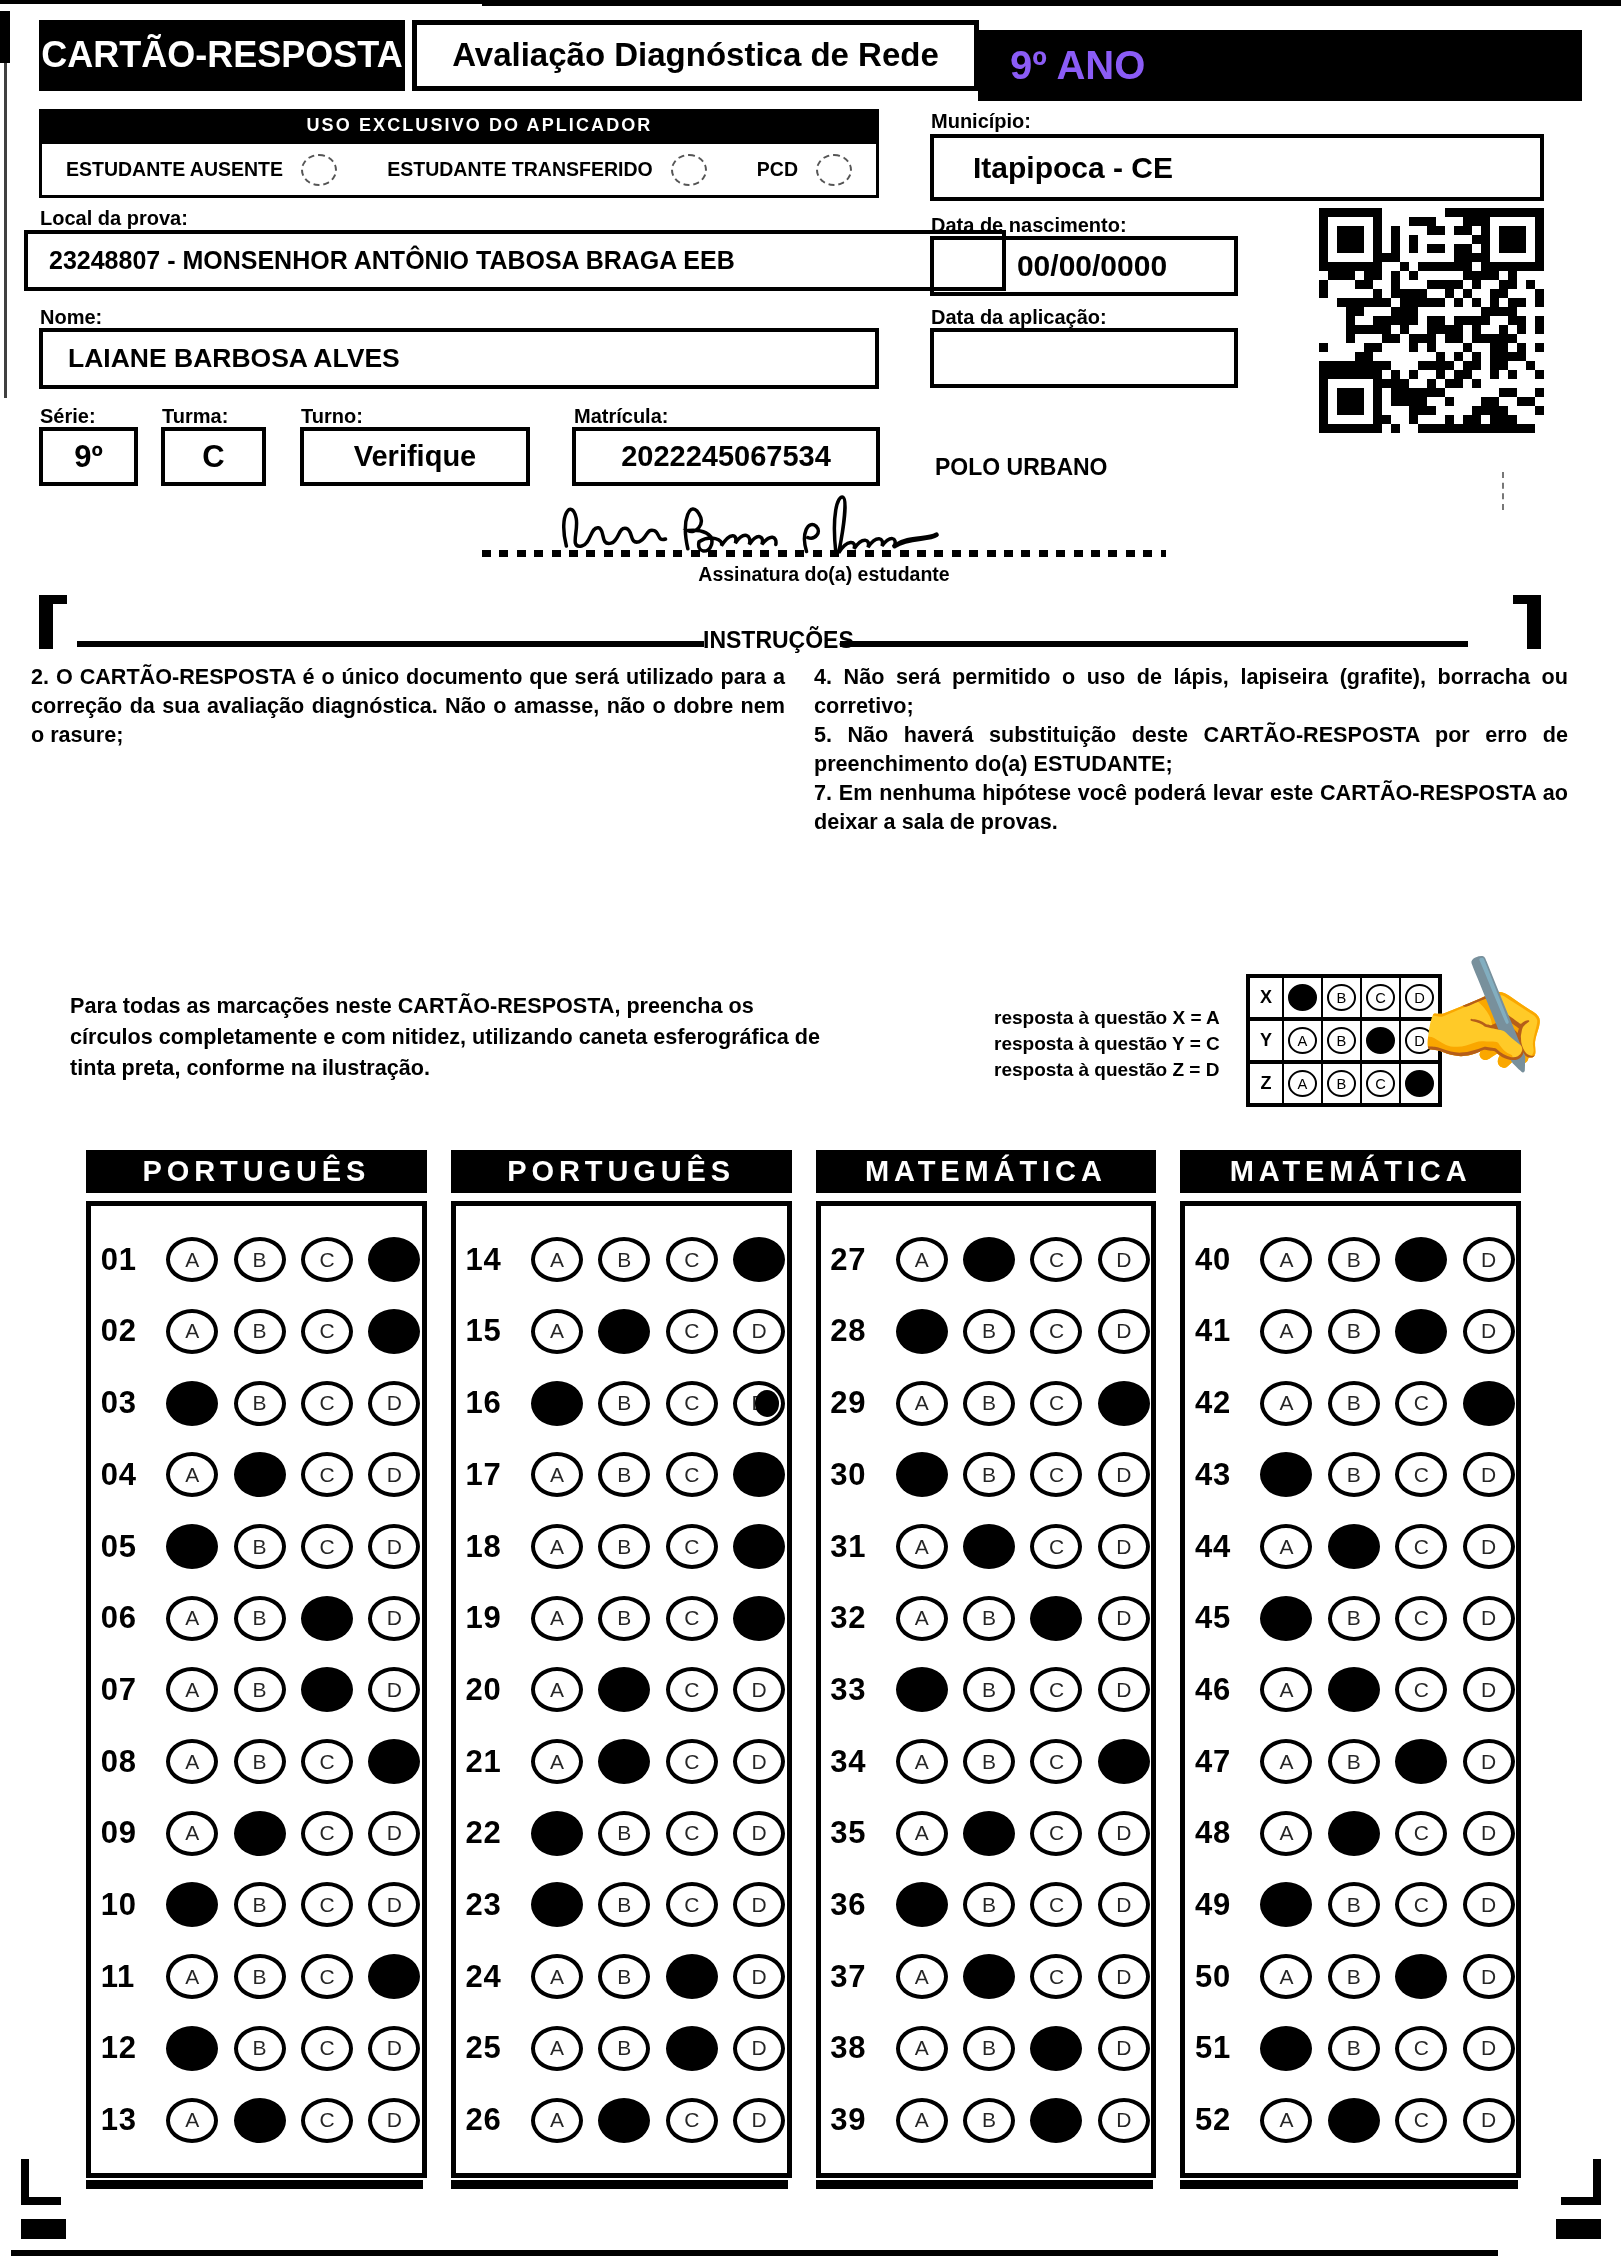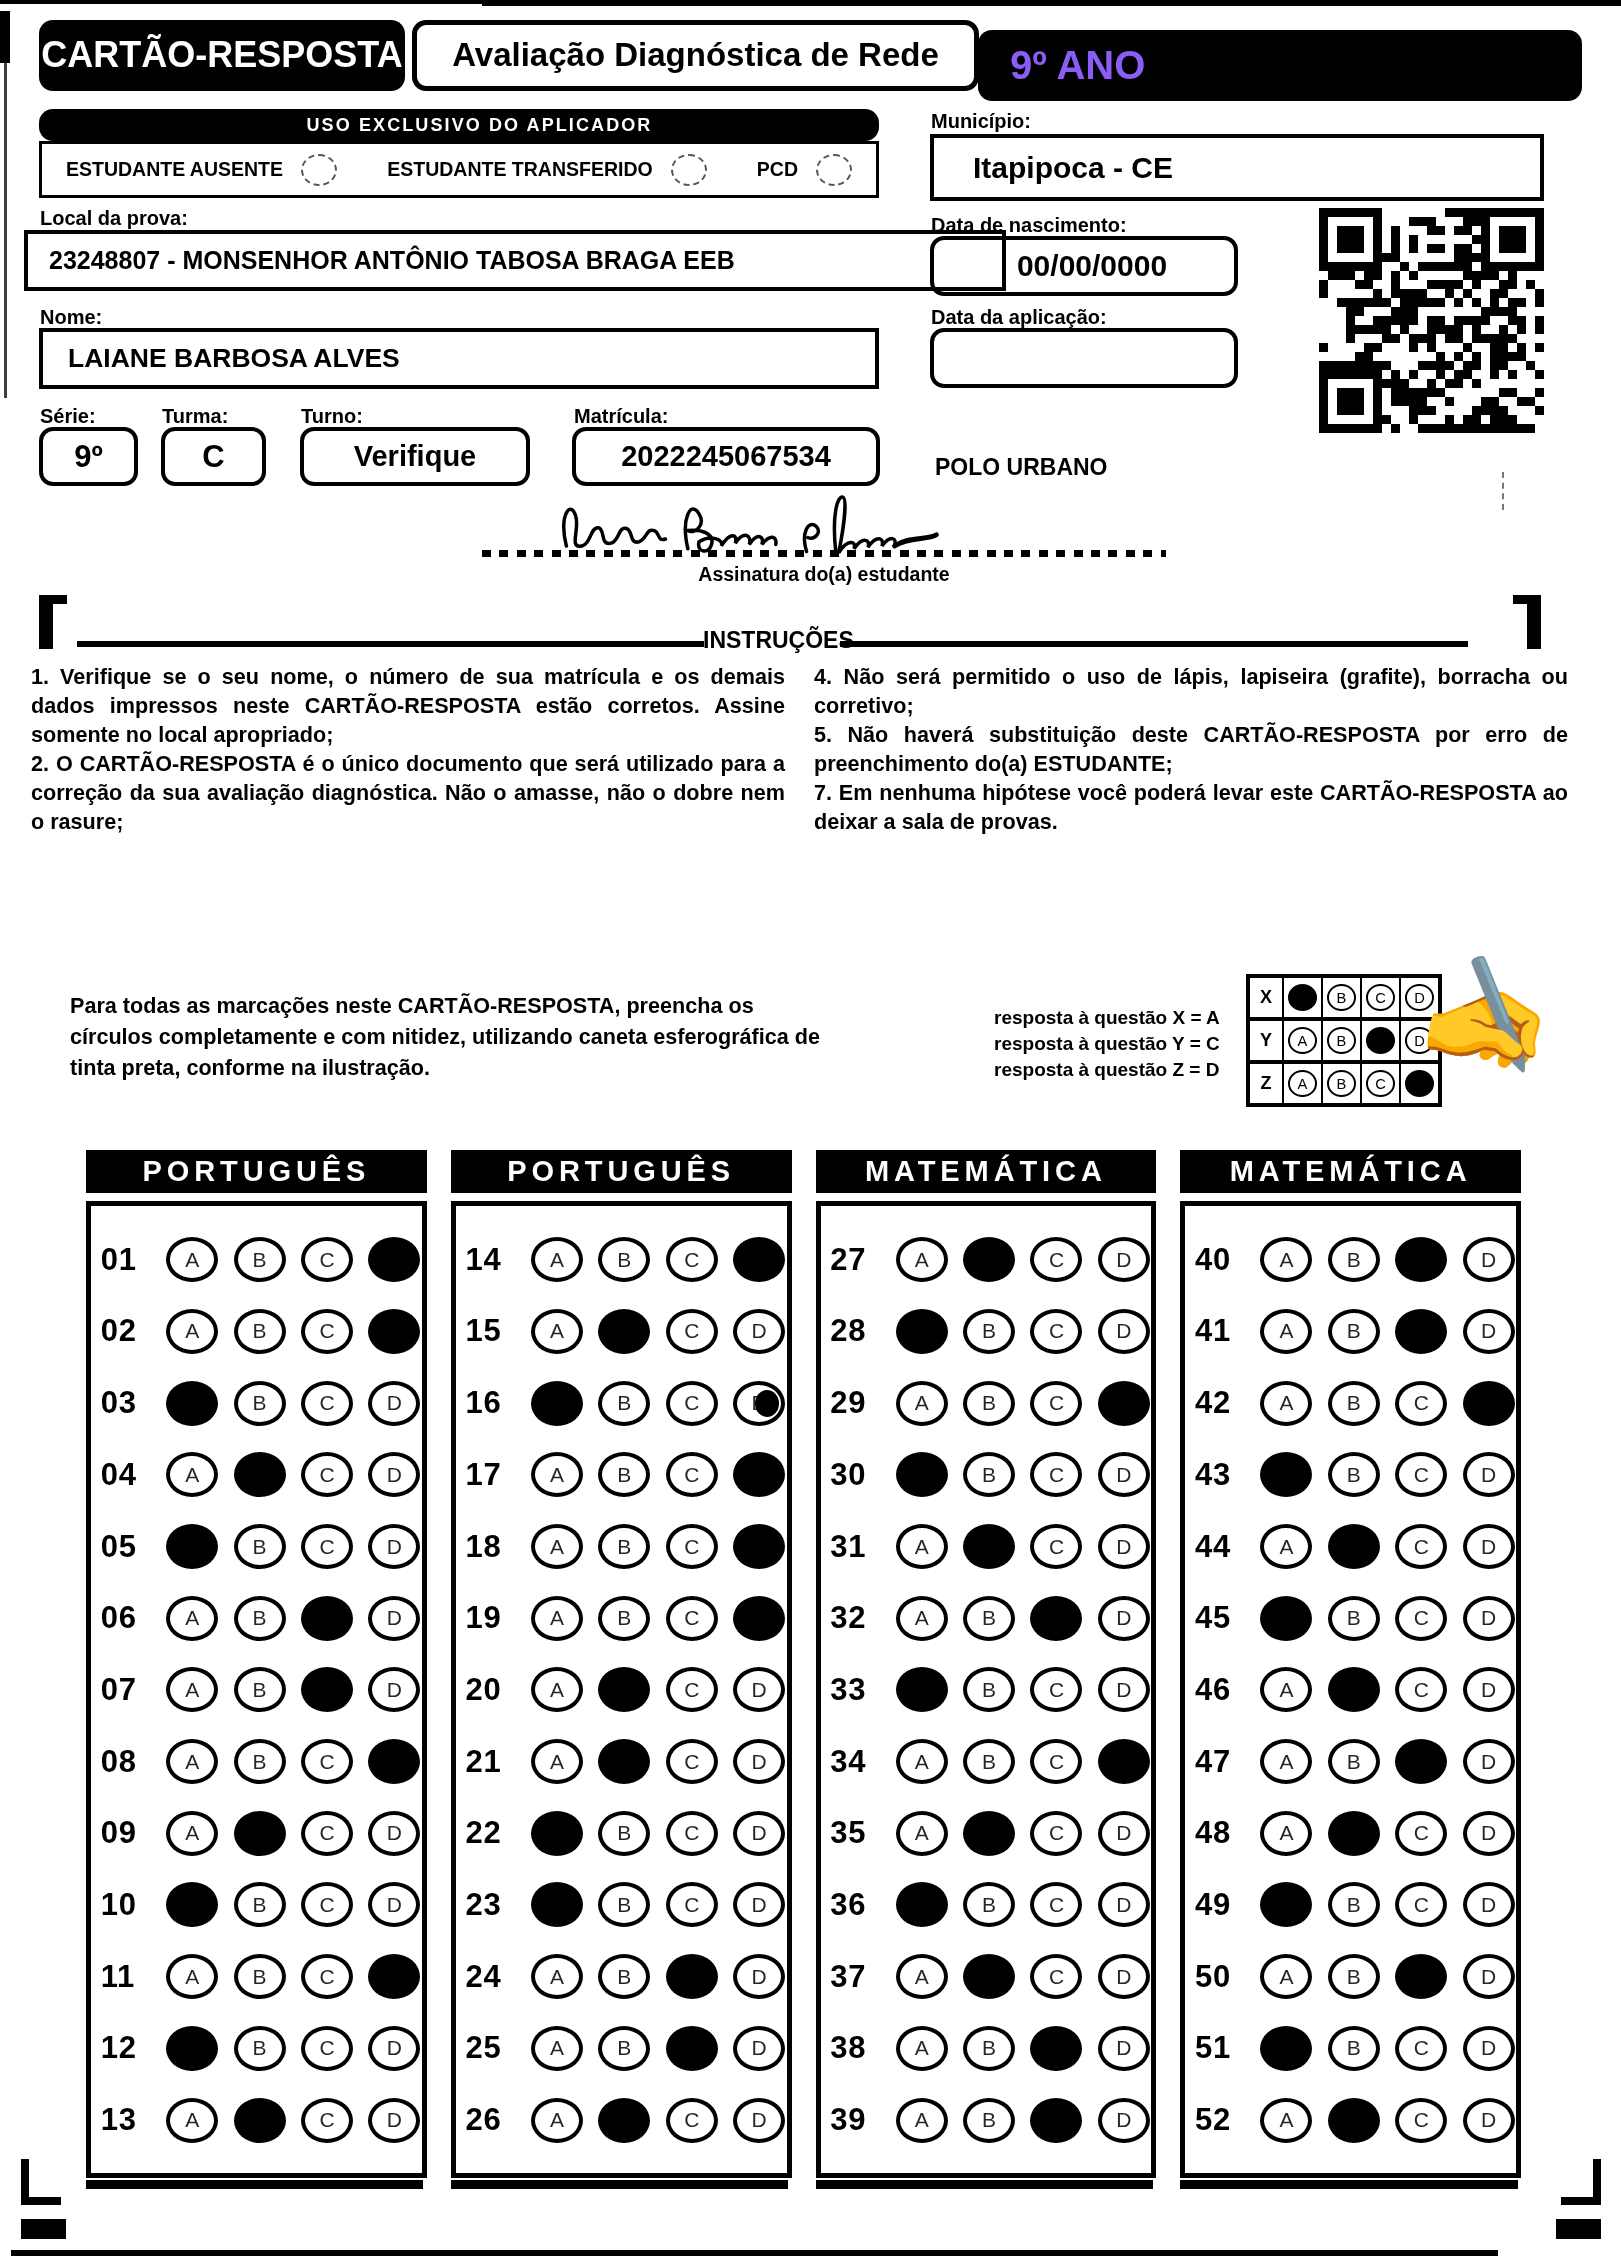--- a/index.html
+++ b/index.html
@@ -1,20 +1,20 @@
 <!DOCTYPE html>
 <html style="font-size:11px"><head>
 <meta charset="utf-8">
 <style>
   * { box-sizing: border-box; margin:0; padding:0; }
   html,body { background:#fff; }
   body { width:1622px; height:2261px; position:relative; font-family:"Liberation Sans", sans-serif; color:#000; }
   .abs { position:absolute; }
   .blk { background:#000; }
-  .cfg { display:flex; align-items:center; justify-content:center;border-radius:14px; }
+  .cfg { display:flex; align-items:center; justify-content:center; }
 
   
   .h-title { left:39px; top:19.5px; width:366px; height:71px; background:#000; color:#fff; font-size:36px; font-weight:bold; }
   .h-sub   { left:412px; top:19.5px; width:567px; height:71px; background:#fff; border:5.6px solid #000; font-size:33px; font-weight:bold; }
   .h-grade { left:978px; top:30px; width:604px; height:71px; background:#000; color:#8b5cf6; font-size:40px; font-weight:bold; justify-content:flex-start; padding-left:32px; }
 
   .uso-bar { left:39px; top:109px; width:840px; height:32px; background:#000; color:#fff; font-size:18px; font-weight:bold; letter-spacing:2.1px;padding-left:41px; }
   .apl-row { left:39px; top:141px; width:840px; height:57px; border:3.5px solid #000; display:flex; align-items:center; justify-content:space-between; padding:0 24px; }
   .apl-grp { display:flex; align-items:center; gap:18px; }
   .apl-lbl { font-size:19.5px; font-weight:bold; }
@@ -501,21 +501,20 @@
   <div class="abs crn-bl"></div>
   <div class="abs crn-br"></div>
   <div class="abs blk" style="left:21px;top:2219px;width:45px;height:19.5px;"></div>
   <div class="abs blk" style="left:1556px;top:2219px;width:45px;height:19.5px;"></div>
   <div class="abs blk" style="left:11px;top:2250px;width:1487px;height:5.6px;"></div>
 
   <div class="abs inst-line" style="left:77px;width:627px;"></div>
   <div class="abs inst-line" style="left:840px;width:628px;"></div>
   <div class="abs inst-title">INSTRUÇÕES</div>
   <div class="abs inst-col" style="left:31px;" id="inst-left">
-      <p>1. Verifique se o seu nome, o número de sua matrícula e os demais dados impressos neste CARTÃO-RESPOSTA estão corretos. Assine somente no local apropriado;</p>
       <p>2. O CARTÃO-RESPOSTA é o único documento que será utilizado para a correção da sua avaliação diagnóstica. Não o amasse, não o dobre nem o rasure;</p>
     </div>
   <div class="abs inst-col" style="left:814px;" id="inst-right">
       <p>4. Não será permitido o uso de lápis, lapiseira (grafite), borracha ou corretivo;</p>
       <p>5. Não haverá substituição deste CARTÃO-RESPOSTA por erro de preenchimento do(a) ESTUDANTE;</p>
       <p>7. Em nenhuma hipótese você poderá levar este CARTÃO-RESPOSTA ao deixar a sala de provas.</p>
     </div>
 
   <div class="abs ex-par">Para todas as marcações neste CARTÃO-RESPOSTA, preencha os círculos completamente e com nitidez, utilizando caneta esferográfica de tinta preta, conforme na ilustração.</div>
   <div class="abs ex-leg" id="ex-legend">

